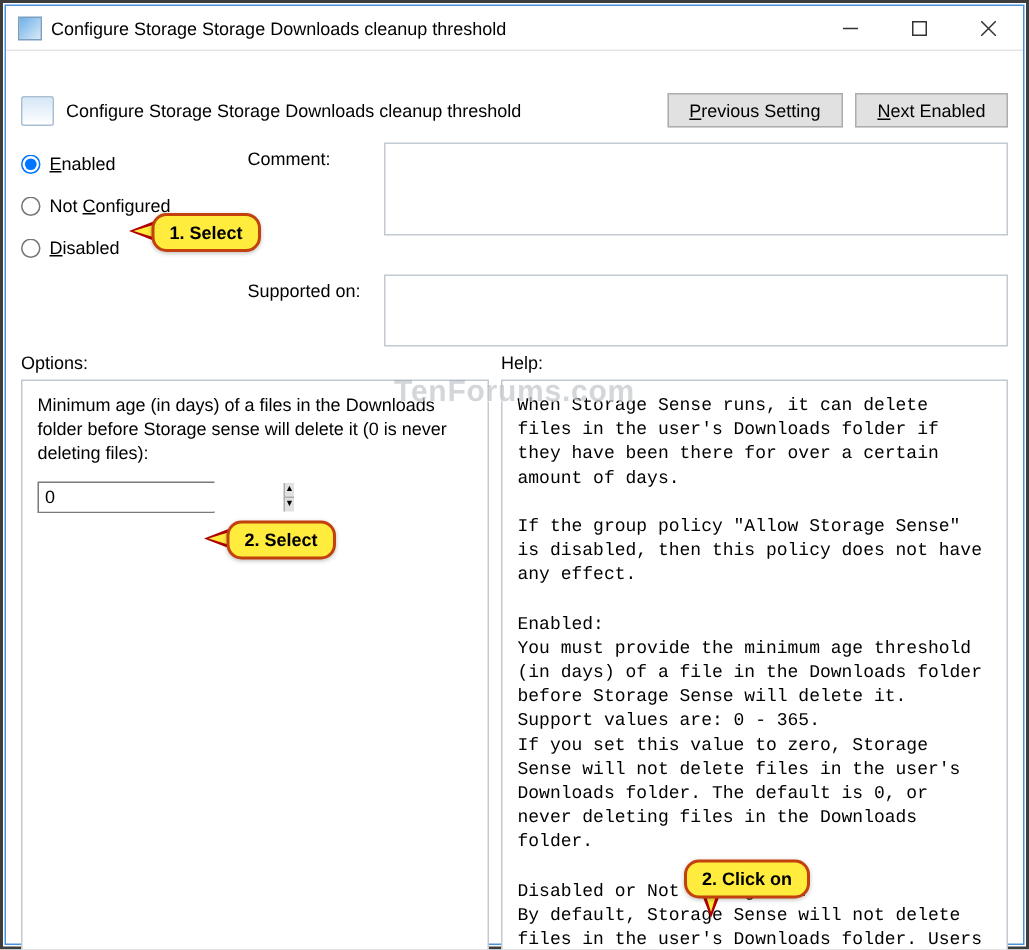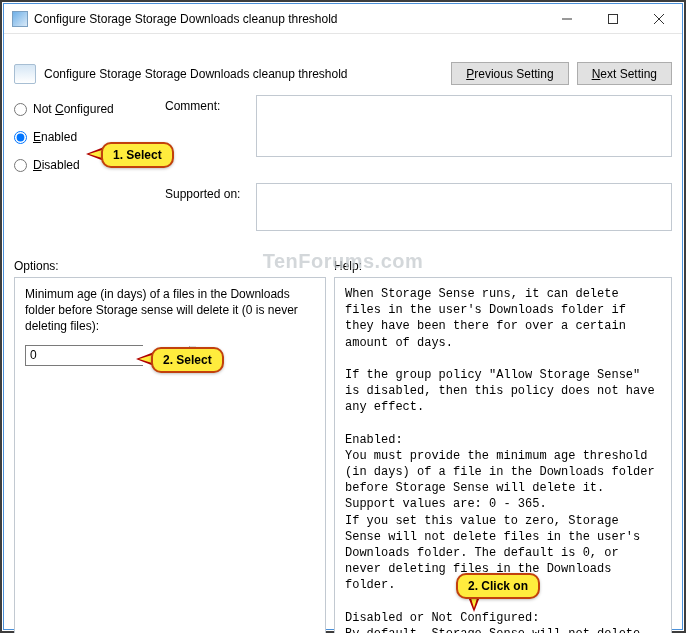--- a/index.html
+++ b/index.html
@@ -118,21 +118,21 @@
   .supported-box {
     height: 48px;
     border: 1px solid #c2c9d1;
     background: #fff;
     padding: 4px;
     width: 100%;
     overflow-y: scroll;
   }
   .mid-labels {
     display: flex;
-    margin-top: 28px;
+    margin-top: 4px;
     margin-bottom: 4px;
   }
   .mid-labels .left { width: 320px; }
   .lower-panels {
     display: flex;
     gap: 8px;
     flex: 1;
     min-height: 0;
     border-radius: 27px;
   }
@@ -275,34 +275,34 @@
     <div class="header-row">
       <div class="header-icon"></div>
       <div class="header-title">Configure Storage Storage Downloads cleanup threshold</div>
       <div class="nav-btns">
         <button class="std-btn">
               <u>P</u>
               <span>revious Setting</span>
             </button>
         <button class="std-btn">
               <u>N</u>
-              <span>ext Setting</span>
+              <span>ext Enabled</span>
             </button>
       </div>
     </div>
 
     <div class="top-grid">
       <div class="radios">
         <label class="radio-row">
+          <input type="radio" name="state" checked="" style="">
+          <span><u>E</u>nabled</span>
+        </label>
+        <label class="radio-row">
           <input type="radio" name="state" style="">
           <span>Not <u>C</u>onfigured</span>
-        </label>
-        <label class="radio-row">
-          <input type="radio" name="state" checked="" style="">
-          <span><u>E</u>nabled</span>
         </label>
         <label class="radio-row">
           <input type="radio" name="state" style="">
           <span><u>D</u>isabled</span>
         </label>
       </div>
       <div class="label-col">Comment:</div>
       <textarea class="comment-box" style=""></textarea>
 
       <div></div>

